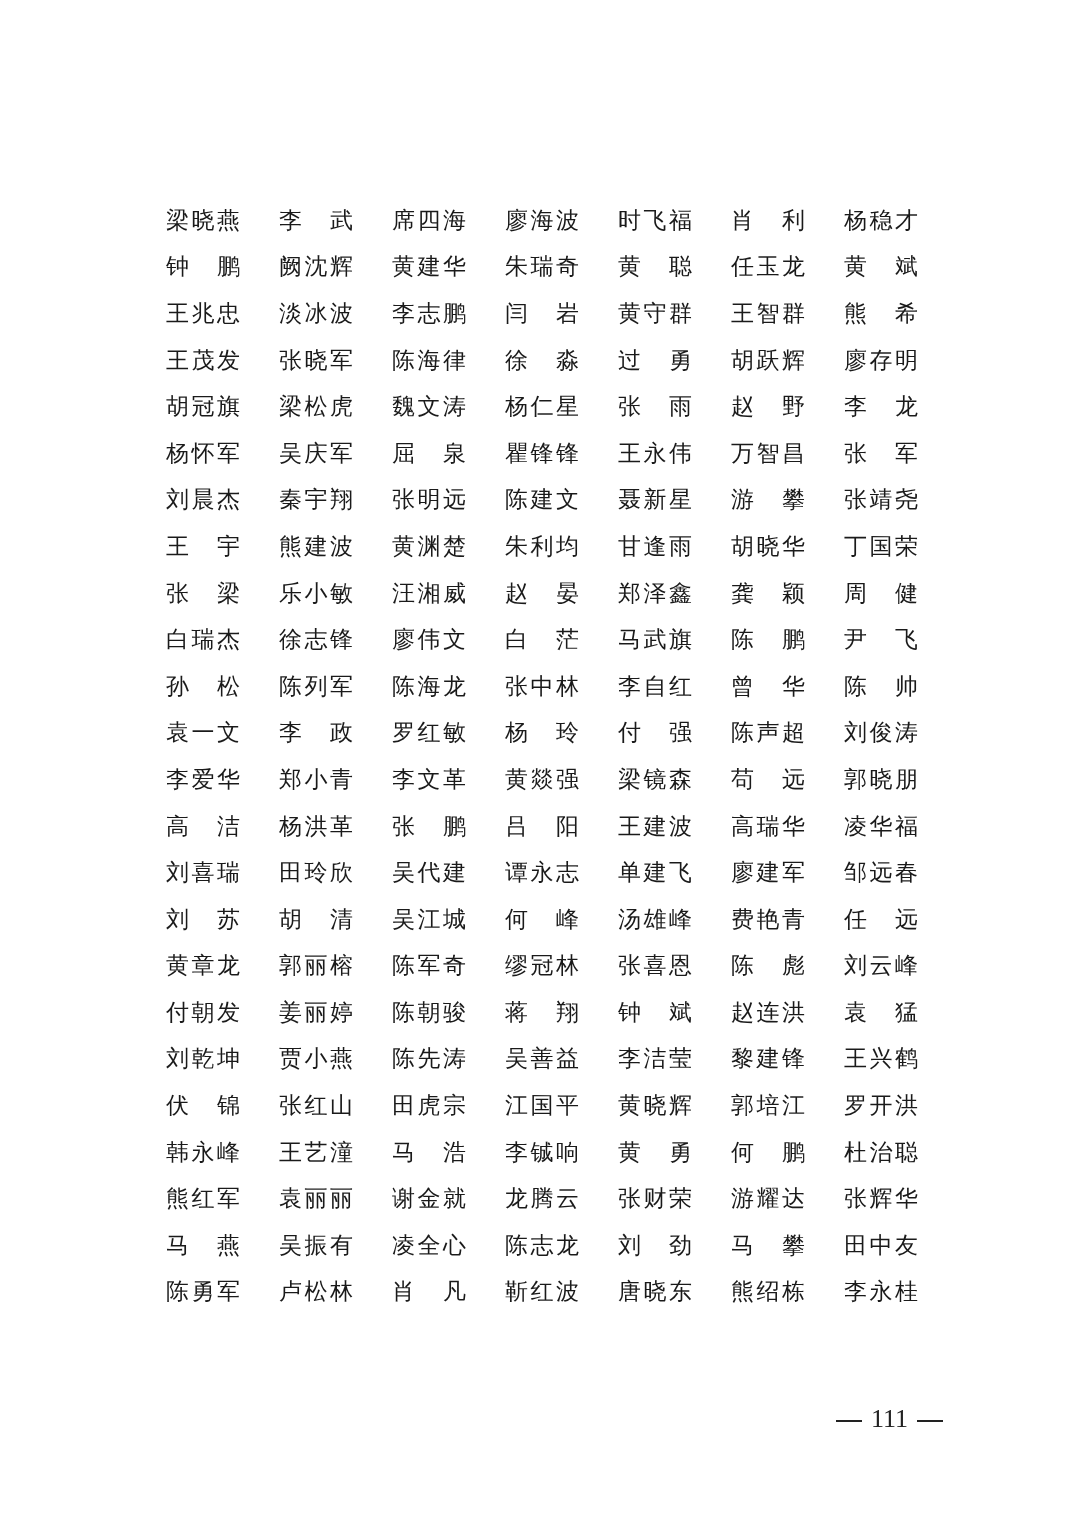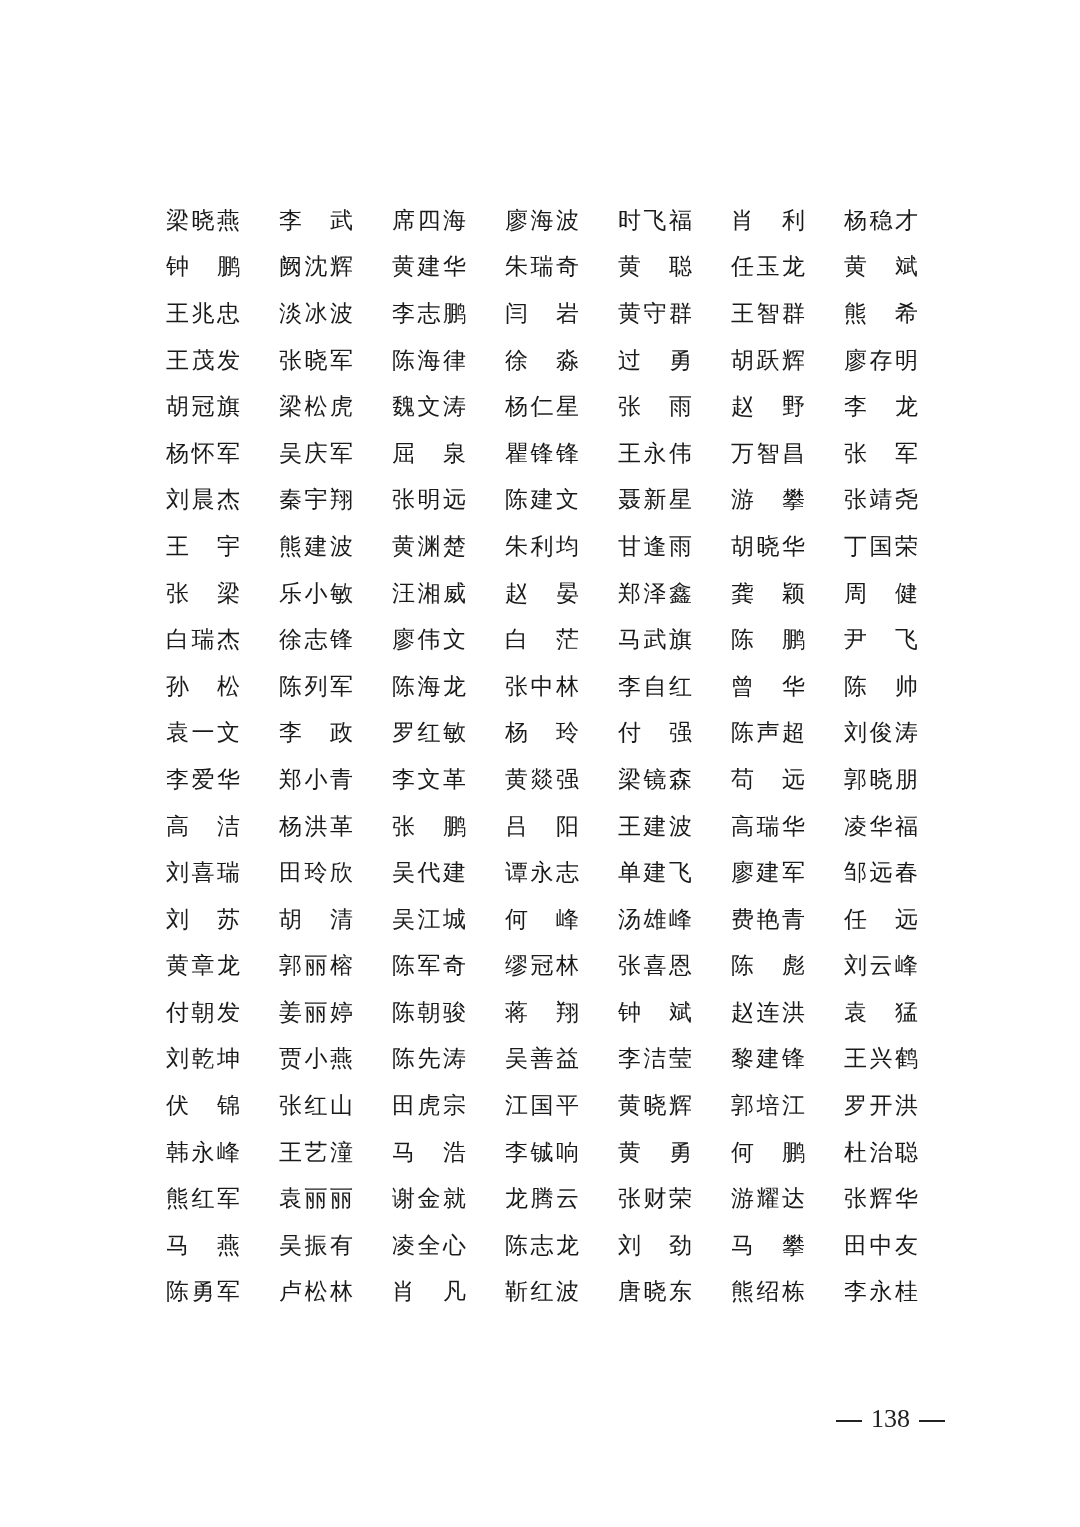--- a/index.html
+++ b/index.html
@@ -1234,14 +1234,14 @@
         <span class="inner three" aria-label="李永桂">
           <span>李</span>
           <span>永</span>
           <span>桂</span>
         </span>
       </div>
     </div>
   </div>
 
 <div class="page-number">
-  <span class="dash"></span><span>138</span><span class="dash"></span>
+  <span class="dash"></span><span>111</span><span class="dash"></span>
 </div>
 
 </body></html>

